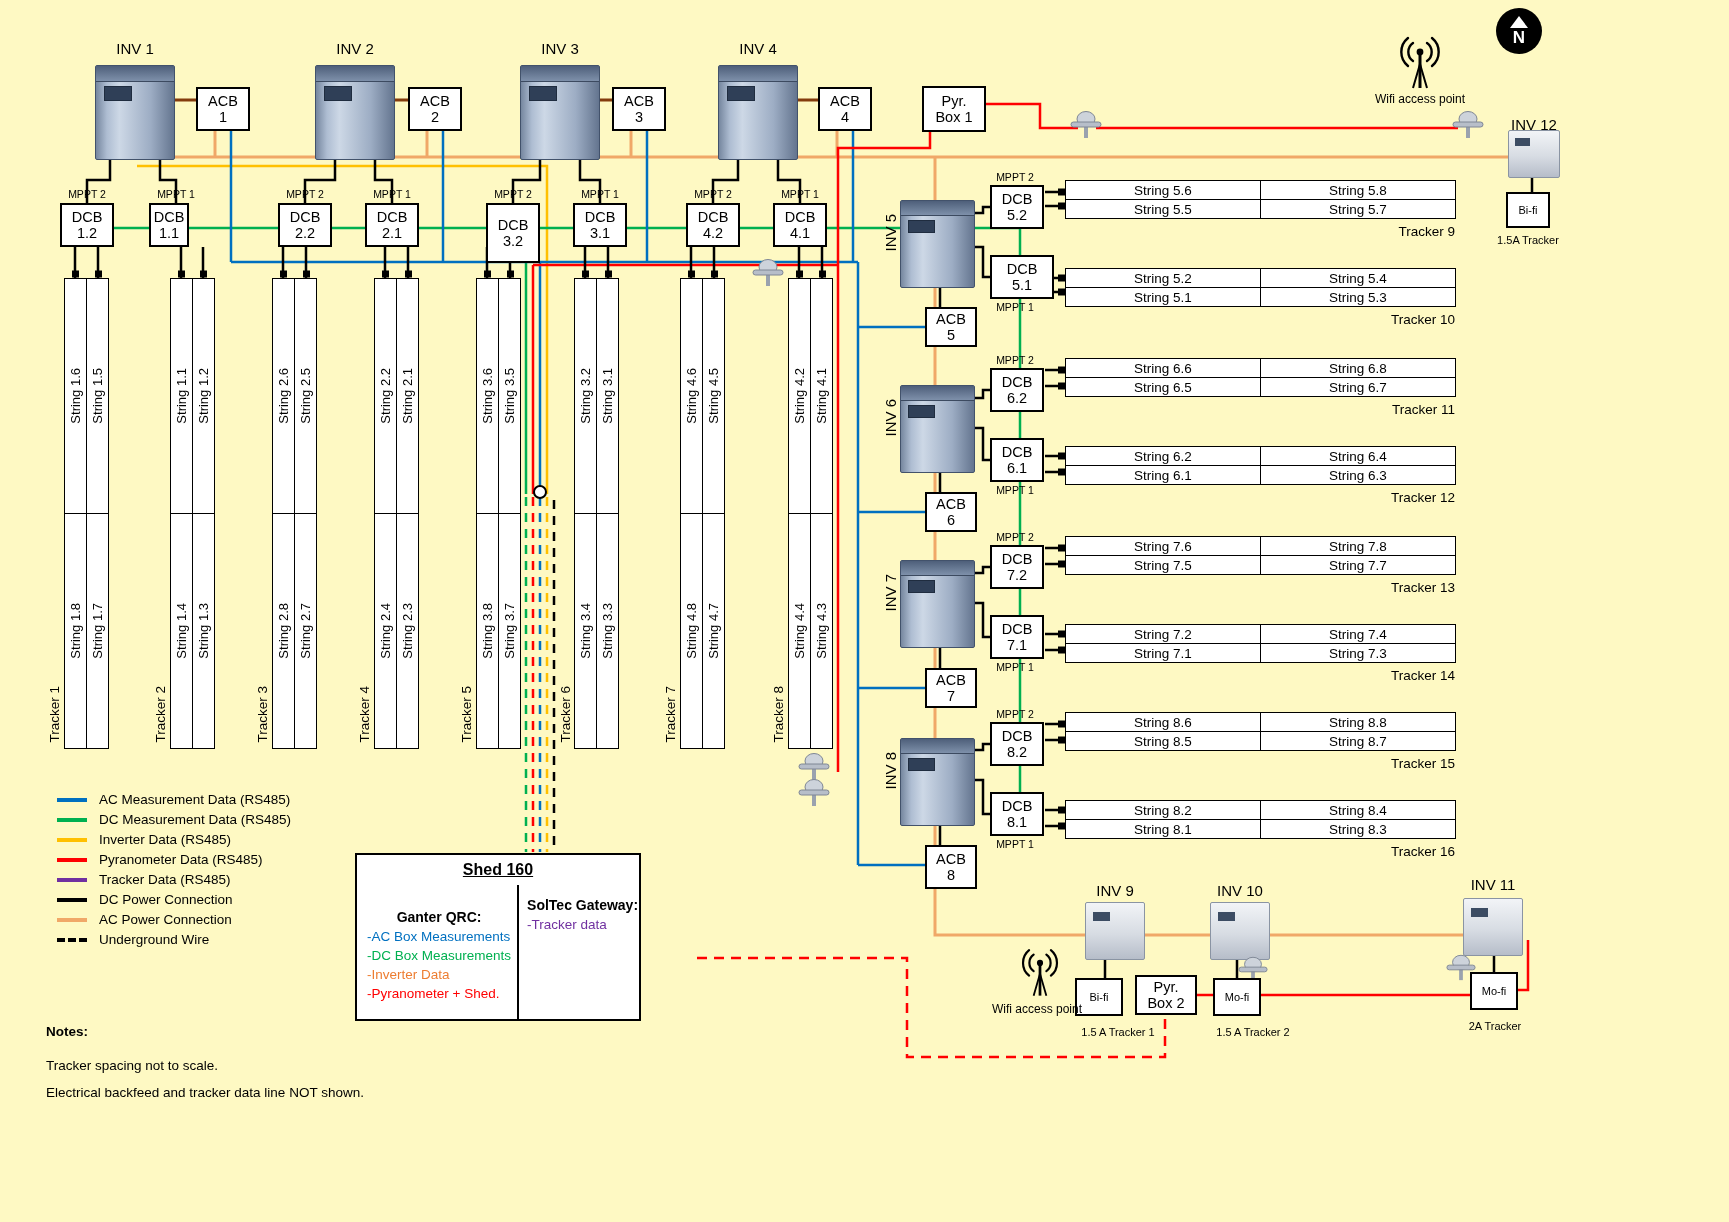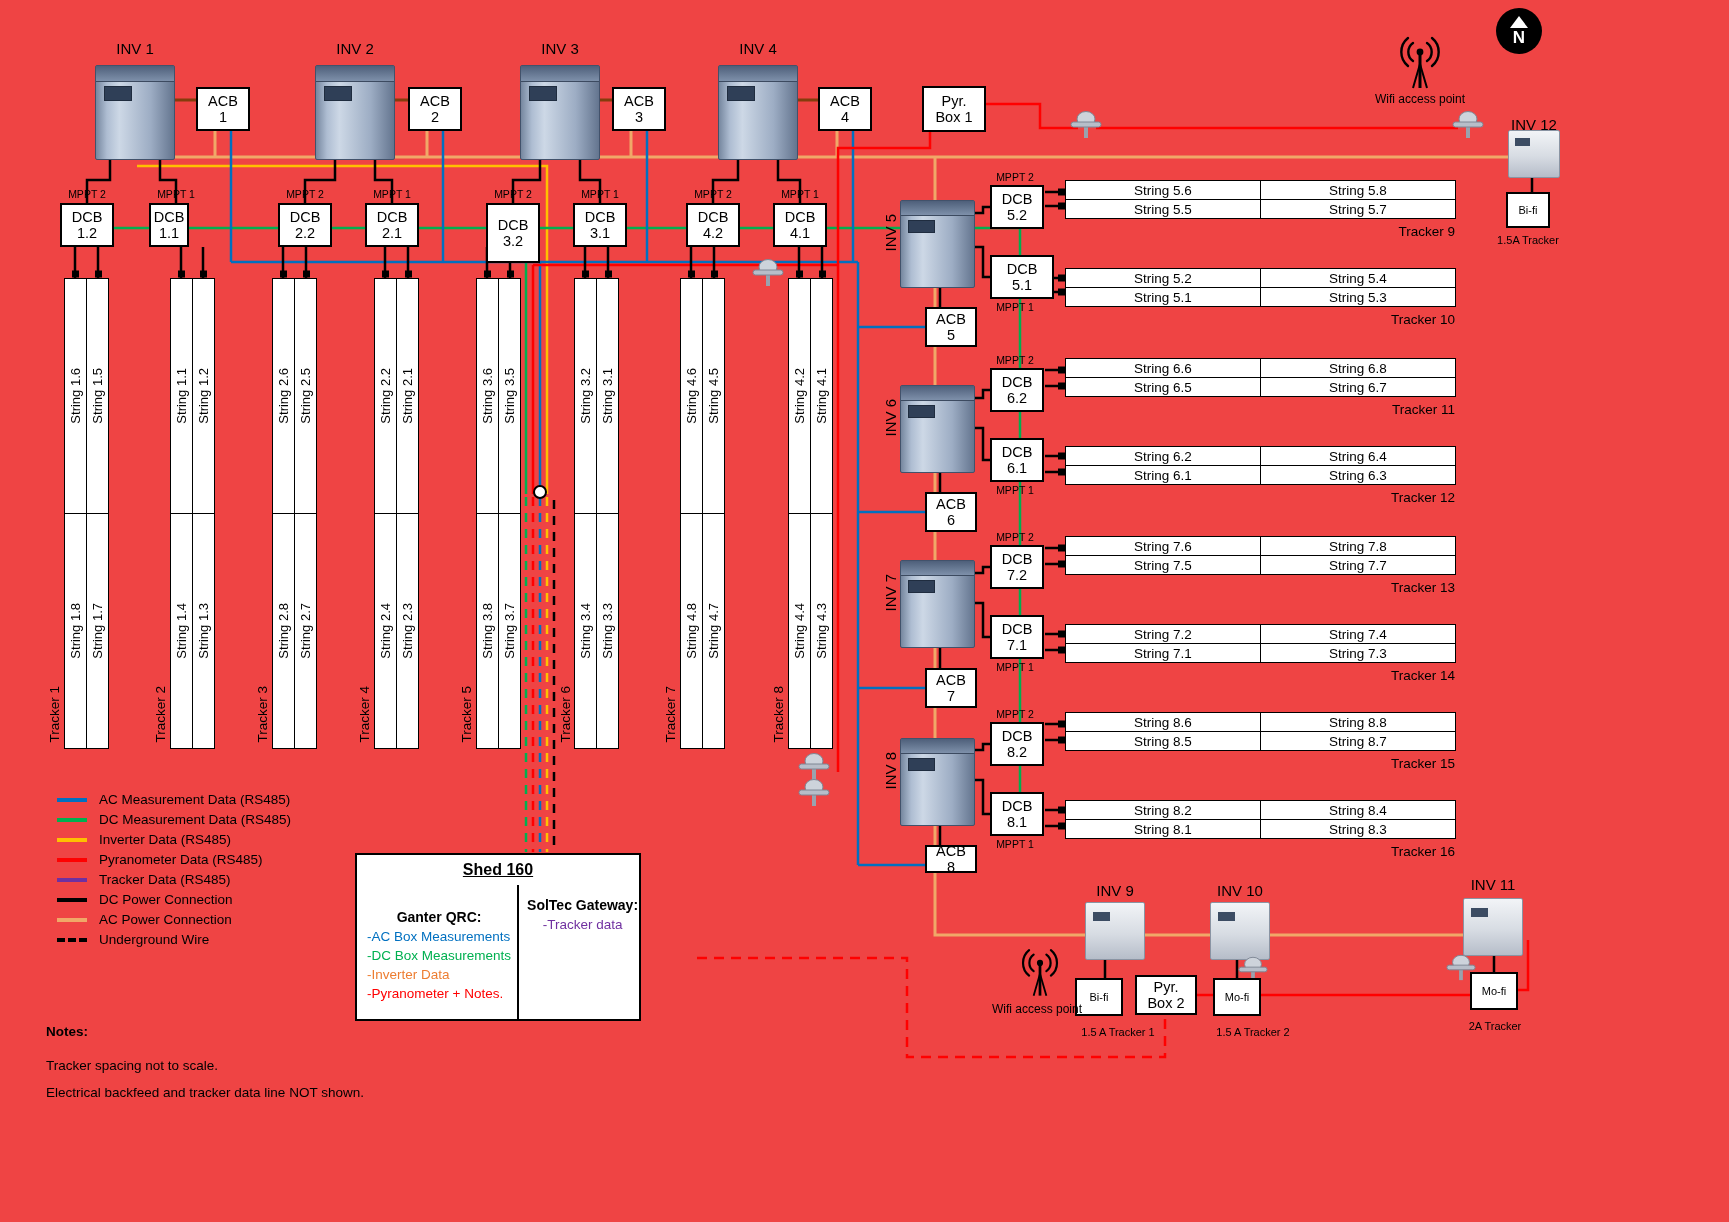--- a/index.html
+++ b/index.html
@@ -1,17 +1,17 @@
 <!DOCTYPE html>
 <html><head>
 <meta charset="utf-8">
 <style>
 *{margin:0;padding:0;box-sizing:border-box}
 body{background:#fff}
-.canvas{position:relative;width:1729px;height:1222px;background:#ef4444;font-family:"Liberation Sans","DejaVu Sans",sans-serif;color:#000;overflow:hidden}
+.canvas{position:relative;width:1729px;height:1222px;background:#fef9c3;font-family:"Liberation Sans","DejaVu Sans",sans-serif;color:#000;overflow:hidden}
 .wires{position:absolute;left:0;top:0;z-index:1}
 .comp{position:absolute;z-index:2}
 .lbl{position:absolute;z-index:3;font-size:15px;white-space:nowrap}
 .center{text-align:center}
 .box{position:absolute;z-index:2;background:#fff;border:2px solid #000;display:flex;align-items:center;justify-content:center;text-align:center;font-size:14.5px;line-height:1.12}
 .box .wrap{display:inline-block;width:38px}
 .box .wrapw{display:inline-block;width:50px}
 .box-sm{font-size:11px}
 .mppt{position:absolute;z-index:3;font-size:10.5px;text-align:center;white-space:nowrap}
 .inv{position:absolute;z-index:2;border:1px solid #42526b;border-radius:2px;background:linear-gradient(90deg,#76879f 0%,#aebdd2 14%,#cdd8e6 30%,#9dadc4 70%,#64758f 100%)}
@@ -374,21 +374,21 @@
     </div>
 
 <div class="mppt" style="left:988px;top:708px;width:54px">MPPT 2</div>
 <div class="box" style="left:990px;top:722px;width:54px;height:44px">
       <span class="wrap">DCB 8.2</span>
     </div>
 <div class="box" style="left:990px;top:792px;width:54px;height:44px">
       <span class="wrap">DCB 8.1</span>
     </div>
 <div class="mppt" style="left:988px;top:838px;width:54px">MPPT 1</div>
-<div class="box" style="left:925px;top:845px;width:52px;height:28px">
+<div class="box" style="left:925px;top:845px;width:52px;height:44px">
       <span class="wrap">ACB 8</span>
     </div>
 
 <div class="htracker" style="top:180px">
   <div class="hcell" style="left:0;top:0">String 5.6</div>
   <div class="hcell" style="left:195px;top:0">String 5.8</div>
   <div class="hcell" style="left:0;top:19px">String 5.5</div>
   <div class="hcell" style="left:195px;top:19px">String 5.7</div>
   <div class="hlabel">Tracker 9</div>
 </div>
@@ -545,25 +545,25 @@
 <div class="caption" style="left:1455px;top:1020px;width:80px">2A Tracker</div>
 
 <div class="shed" style="left:355px;top:853px;width:286px;height:168px">
   <div class="shed-title">Shed 160</div>
   <div class="shed-body">
     <div class="shed-left">
       <div class="shed-h">Ganter QRC:</div>
       <div class="shed-item" style="color: rgb(0, 112, 192);">-AC Box Measurements</div>
       <div class="shed-item" style="color: rgb(0, 176, 80);">-DC Box Measurements</div>
       <div class="shed-item" style="color: rgb(237, 125, 49);">-Inverter Data</div>
-      <div class="shed-item" style="color: rgb(255, 0, 0);">-Pyranometer + Notes.</div>
+      <div class="shed-item" style="color: rgb(255, 0, 0);">-Pyranometer + Shed.</div>
     </div>
     <div class="shed-right">
       <div class="shed-h">SolTec Gateway:</div>
-      <div class="shed-item" style="color: rgb(112, 48, 160); text-align: center;">-Tracker data</div>
+      <div class="shed-item" style="color: rgb(112, 48, 160);">-Tracker data</div>
     </div>
   </div>
 </div>
 
 <div class="legend-row" style="left:57px;top:792px">
       <span class="swatch" style="background: rgb(0, 112, 192);"></span>
       <span class="legend-text">AC Measurement Data (RS485)</span>
     </div>
 <div class="legend-row" style="left:57px;top:812px">
       <span class="swatch" style="background: rgb(0, 176, 80);"></span>

